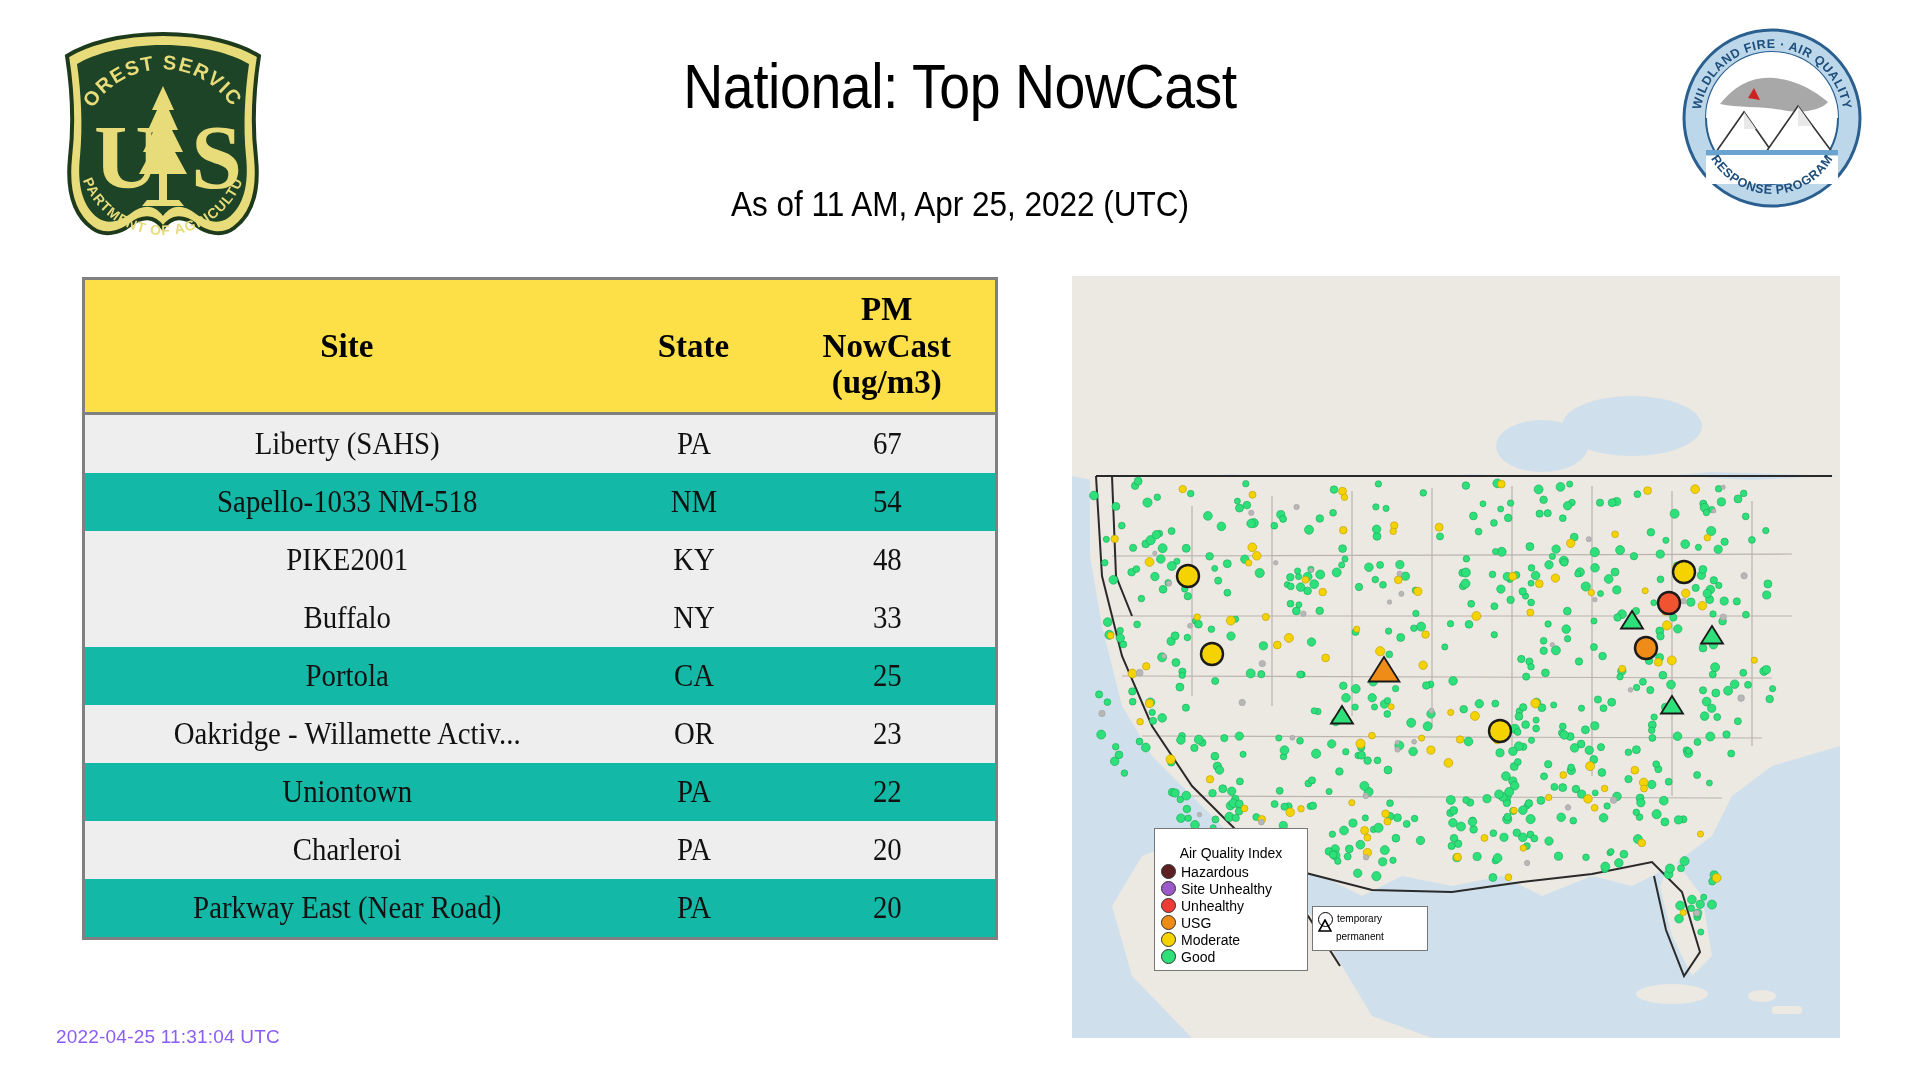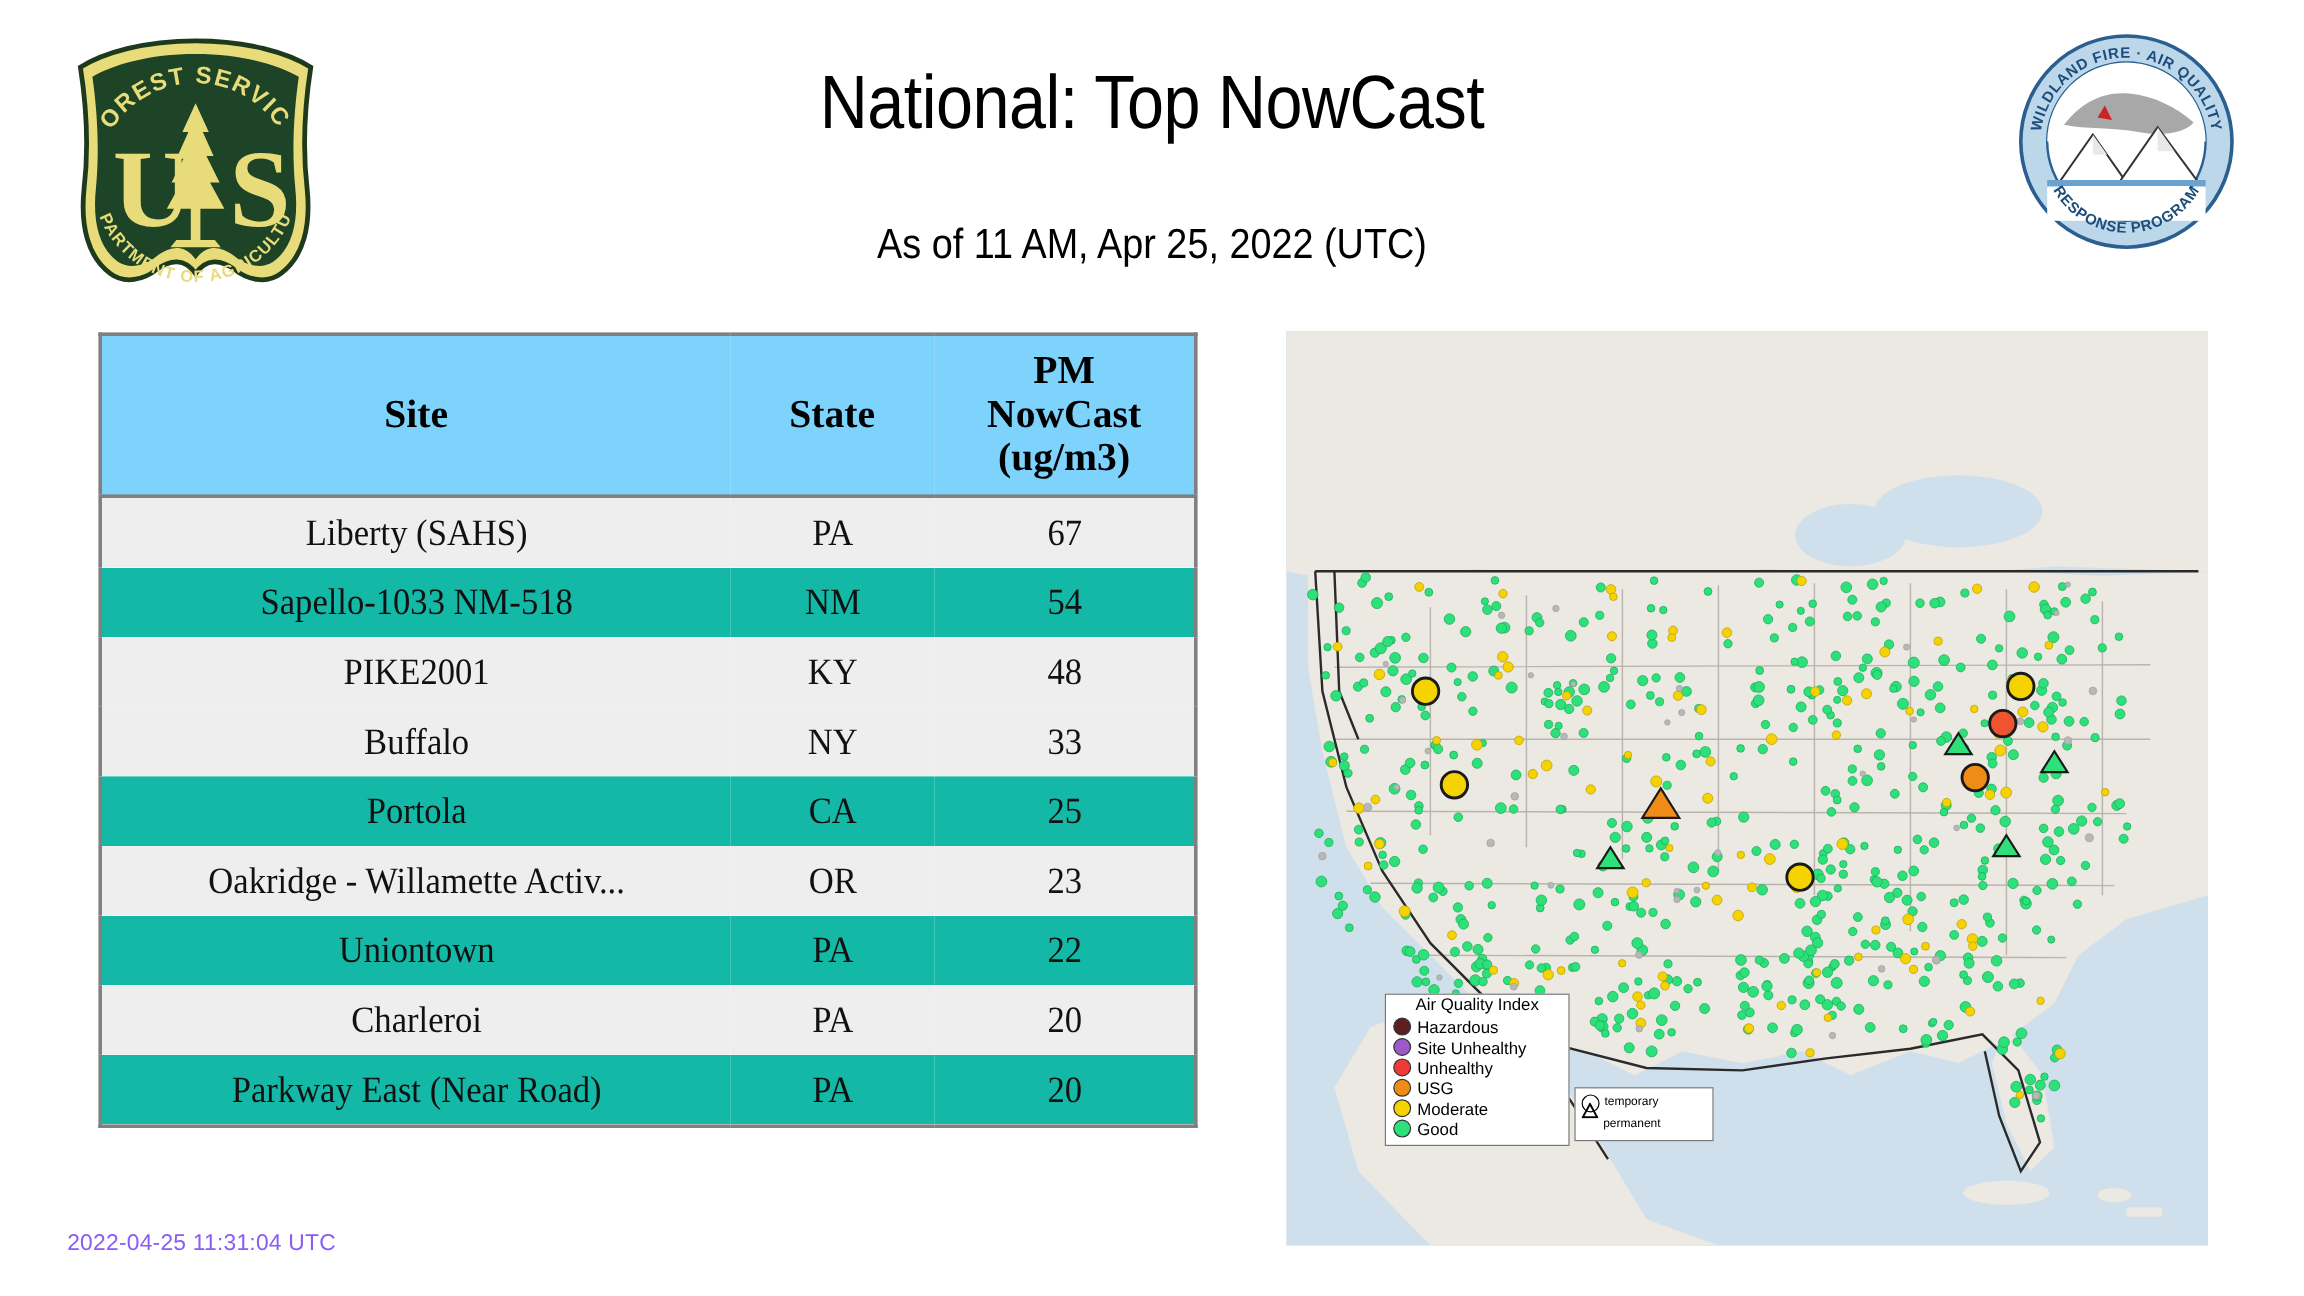--- a/index.html
+++ b/index.html
@@ -18,21 +18,21 @@
   #page-subtitle{
     position:absolute;left:0;top:184px;width:1920px;text-align:center;
     font-size:35px;font-weight:400;color:#000;font-family:"Liberation Sans",sans-serif;
     transform:scaleX(0.9);transform-origin:50% 50%;white-space:nowrap;
   }
   
   #table-wrap{position:absolute;left:82px;top:277px;width:913px;}
   table.aqi-table{border-collapse:collapse;width:913px;table-layout:fixed;
      border:3px solid #808080;background:#fff;}
   table.aqi-table thead th{
-    background:#7dd3fc;border-bottom:3px solid #808080;
+    background:#fde047;border-bottom:3px solid #808080;
     font-family:"Liberation Serif","DejaVu Serif",serif;font-weight:bold;
     font-size:33px;color:#000;text-align:center;vertical-align:middle;
     padding:6px 4px;line-height:1.12;height:120px;
   }
   table.aqi-table tbody td{
     font-family:"Liberation Serif","DejaVu Serif",serif;font-weight:400;
     font-size:31px;color:#111;text-align:center;vertical-align:middle;
     height:58px;padding:0 4px;white-space:nowrap;overflow:hidden;
     transform:scaleX(0.93);
   }
@@ -41,21 +41,21 @@
   col.c-site{width:525px;}col.c-state{width:170px;}col.c-pm{width:218px;}
   
   #footer-ts{position:absolute;left:56px;top:1026px;font-size:19px;color:#8b5cf6;
      font-family:"Liberation Sans",sans-serif;letter-spacing:0.2px;}
   
   #map-panel{position:absolute;left:1072px;top:276px;width:768px;height:762px;
     background:#cfe0ec;overflow:hidden;}
   #map-svg{position:absolute;left:0;top:0;}
   .legend-box{position:absolute;background:#ffffff;border:1px solid #777;
     font-family:"Liberation Sans",sans-serif;color:#000;}
-  #aqi-legend{left:82px;top:552px;width:140px;padding:0 6px 5px 6px;}
+  #aqi-legend{left:82px;top:552px;width:140px;padding:16px 6px 5px 6px;}
   #aqi-legend .lg-title{font-size:14px;text-align:center;margin-bottom:2px;}
   #aqi-legend .lg-row{display:flex;align-items:center;height:17px;}
   #aqi-legend .sw{width:13px;height:13px;border-radius:50%;border:1px solid #333;
       margin-right:5px;flex:none;}
   #aqi-legend .lg-lbl{font-size:14px;line-height:14px;}
   #shape-legend{left:240px;top:630px;width:104px;padding:3px 5px 4px 5px;}
   #shape-legend .lg-row{display:flex;align-items:center;height:18px;}
   #shape-legend .lg-lbl{font-size:10px;line-height:14px;margin-left:4px;}
   .mk-circ{width:13px;height:13px;border-radius:50%;border:1.6px solid #000;
      background:transparent;flex:none;}

